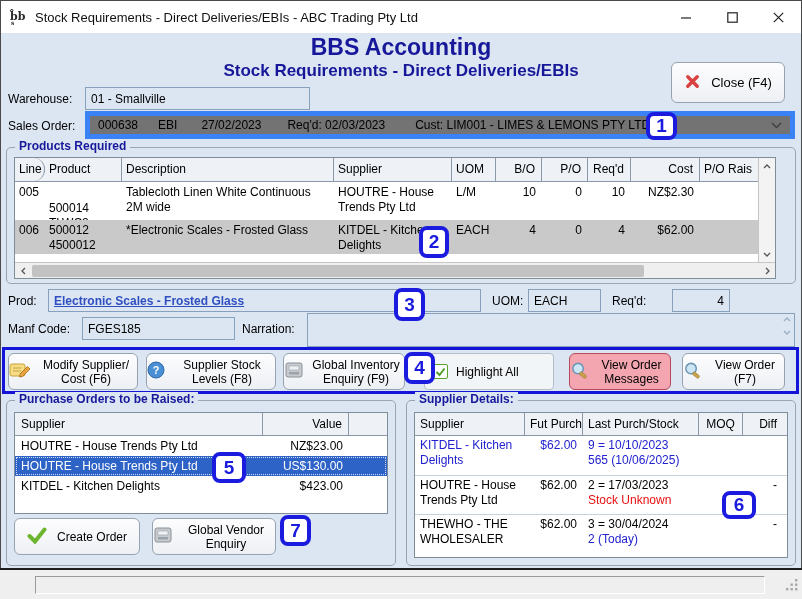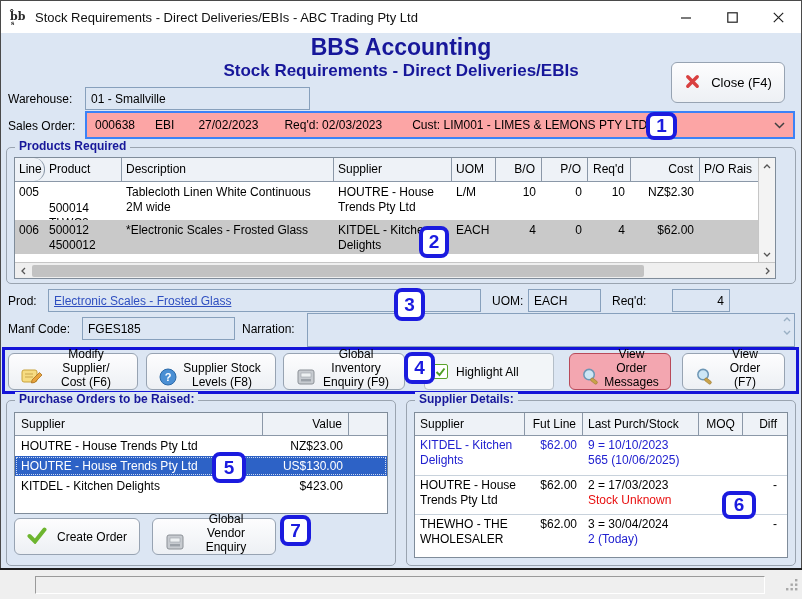--- a/index.html
+++ b/index.html
@@ -16,44 +16,44 @@
   .titlebar-text { font-size:13px; color:#111; flex:1; white-space:nowrap; overflow:hidden; }
   .win-btn { width:46px; height:32px; display:flex; align-items:center; justify-content:center; }
   
   .app-title { position:absolute; top:34px; left:0; width:100%; text-align:center; font-size:23px; font-weight:bold; color:#17179a; }
   .screen-title { position:absolute; top:61px; left:0; width:100%; text-align:center; font-size:17px; font-weight:bold; color:#17179a; }
   .btn { background:linear-gradient(#fdfdfe,#edf0f4); border:1px solid #97a3b2; border-radius:6px; display:flex; align-items:center; font-size:12px; color:#000; }
   .close-f4 { position:absolute; left:671px; top:62px; width:114px; height:41px; justify-content:center; gap:10px; font-size:13px; }
   
   .lbl { position:absolute; font-size:12px; font-weight:normal; color:#000; white-space:nowrap; }
   .fieldbox { position:absolute; background:#dce6f3; border:1px solid #87a0bc; font-size:12px; display:flex; align-items:center; padding:0 5px; }
-  .combo { position:absolute; left:85px; top:111px; width:710px; height:28px; background:#fca5a5; border:2px solid #3b82f6; display:flex; align-items:center; font-size:12px; padding:0 8px; }
+  .combo { position:absolute; left:85px; top:111px; width:710px; height:28px; background:#737373; border:5px solid #3b82f6; display:flex; align-items:center; font-size:12px; padding:0 8px; }
   .combo span { white-space:nowrap; }
   .combo .chev { margin-left:auto; }
   
   .group { position:absolute; border:1px solid #9aa4b0; border-radius:5px; }
   .legend { position:absolute; top:-9px; left:8px; background:#dce6f3; padding:0 4px; font-size:12px; font-weight:bold; color:#17179a; white-space:nowrap; }
   
   .ptable { position:absolute; left:14px; top:157px; width:762px; height:122px; background:#fff; border:1px solid #7f8c9a; }
   .phead { display:flex; height:24px; background:#eef2f7; border-bottom:1px solid #8b98a8; }
   .phead .hc { border-right:1px solid #8b98a8; font-size:12px; padding:4px 4px 0 4px; white-space:nowrap; overflow:hidden; }
   .prow { display:flex; font-size:12px; line-height:15px; }
   .prow .c { padding:3px 4px; overflow:hidden; }
   .num { text-align:right; padding-right:6px !important; }
   .rowsel { background:#c9c9c9; }
   .vscroll { position:absolute; right:0; top:0; width:17px; height:104px; background:#f3f3f3; border-left:1px solid #c6c6c6; }
   .hscroll { position:absolute; left:0; bottom:0; width:760px; height:16px; background:#efefef; border-top:1px solid #c6c6c6; }
   .sb-btn { position:absolute; width:16px; height:16px; display:flex; align-items:center; justify-content:center; }
   .hthumb { position:absolute; left:17px; top:2px; height:12px; width:612px; background:#c2c2c2; border-radius:2px; }
   
-  .prod-link { color:#2f4fc0; text-decoration:underline; white-space:nowrap; }
+  .prod-link { color:#2f4fc0; text-decoration:underline; white-space:nowrap;font-weight:bold; }
   .nar-arrows { position:absolute; right:3px; top:3px; display:flex; flex-direction:column; gap:8px; }
   
   .toolframe { position:absolute; left:2px; top:347px; width:797px; height:47px; border:3px solid #1414d8; }
-  .tbtn { position:absolute; top:353px; height:37px; gap:4px; padding:0 12px; justify-content:center; text-align:center; line-height:14px;align-items:flex-end; }
+  .tbtn { position:absolute; top:353px; height:37px; gap:4px; padding:0 0; justify-content:center; text-align:center; line-height:14px; }
   .tbtn .tl { flex:1; }
   .pink { background:#f3a6b0; border-color:#b84a5a; }
   .hl-panel { position:absolute; left:424px; top:353px; width:130px; height:37px; background:#f2f5f8; border:1px solid #b4bec8; border-radius:4px; display:flex; align-items:center; gap:8px; padding:0 8px; font-size:12px; }
   .cbx { width:15px; height:15px; background:#fff; border:1.5px solid #5aa32a; border-radius:2px; display:flex; align-items:center; justify-content:center; }
   
   .polist { position:absolute; left:14px; top:412px; width:374px; height:102px; background:#fff; border:1px solid #7f8c9a; }
   .pohead { display:flex; height:23px; background:#eef2f7; border-bottom:1px solid #8b98a8; font-size:12px; }
   .pohead .hc { border-right:1px solid #8b98a8; padding:4px 6px 0 6px; }
   .porow { display:flex; height:20px; font-size:12px; align-items:center; }
   .porow .c { padding:0 6px; white-space:nowrap; overflow:hidden; }
@@ -327,21 +327,21 @@
     <span class="tl"><span>Global Vendor</span><br><span>Enquiry</span></span>
   </button>
 
   <div class="group" style="left:406px; top:400px; width:390px; height:166px;">
     <span class="legend">Supplier Details:</span>
   </div>
 
   <div class="sdtable">
     <div class="sdhead">
       <div class="hc" style="width:110px;">Supplier</div>
-      <div class="hc num" style="width:58px;">Fut Line</div>
+      <div class="hc num" style="width:58px;">Fut Purch</div>
       <div class="hc" style="width:116px;">Last Purch/Stock</div>
       <div class="hc" style="width:44px; text-align:center;">MOQ</div>
       <div class="hc num" style="width:40px; border-right:none;">Diff</div>
     </div>
 
     <div class="sdrow c-blue">
       <div class="c" style="width:110px;">KITDEL - Kitchen Delights</div>
       <div class="c num" style="width:58px; text-align:right;">$62.00</div>
       <div class="c" style="width:116px;"><span>9 = 10/10/2023</span><br><span>565 (10/06/2025)</span></div>
       <div class="c" style="width:44px;"></div>

